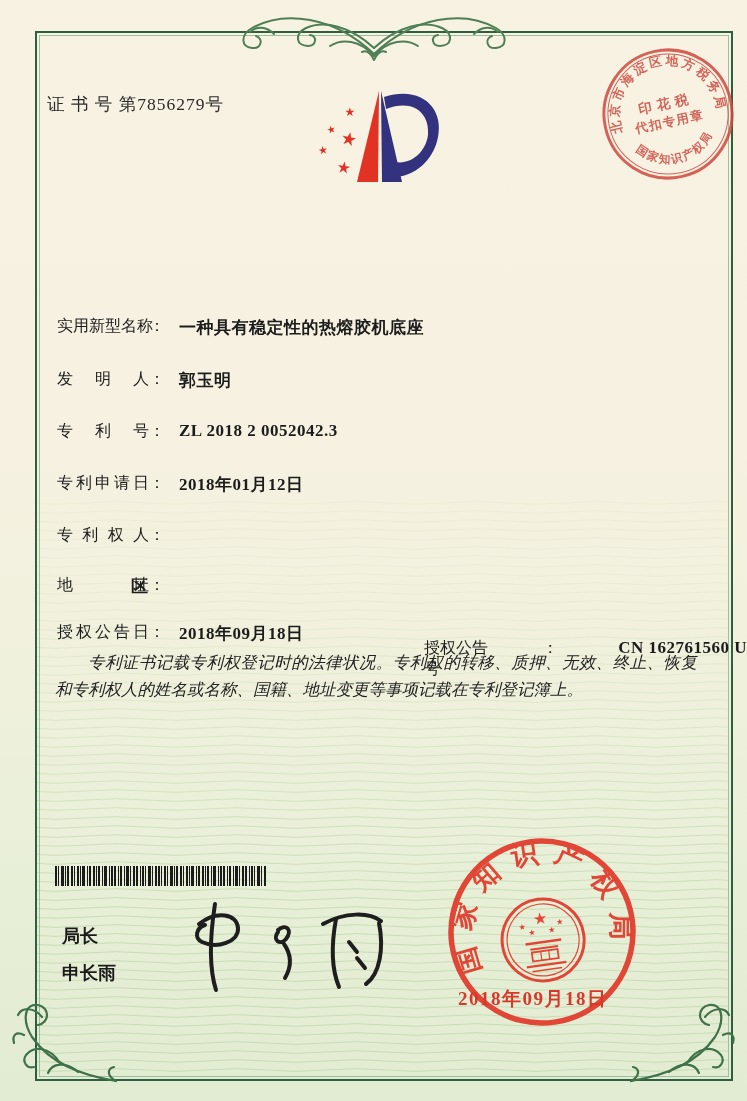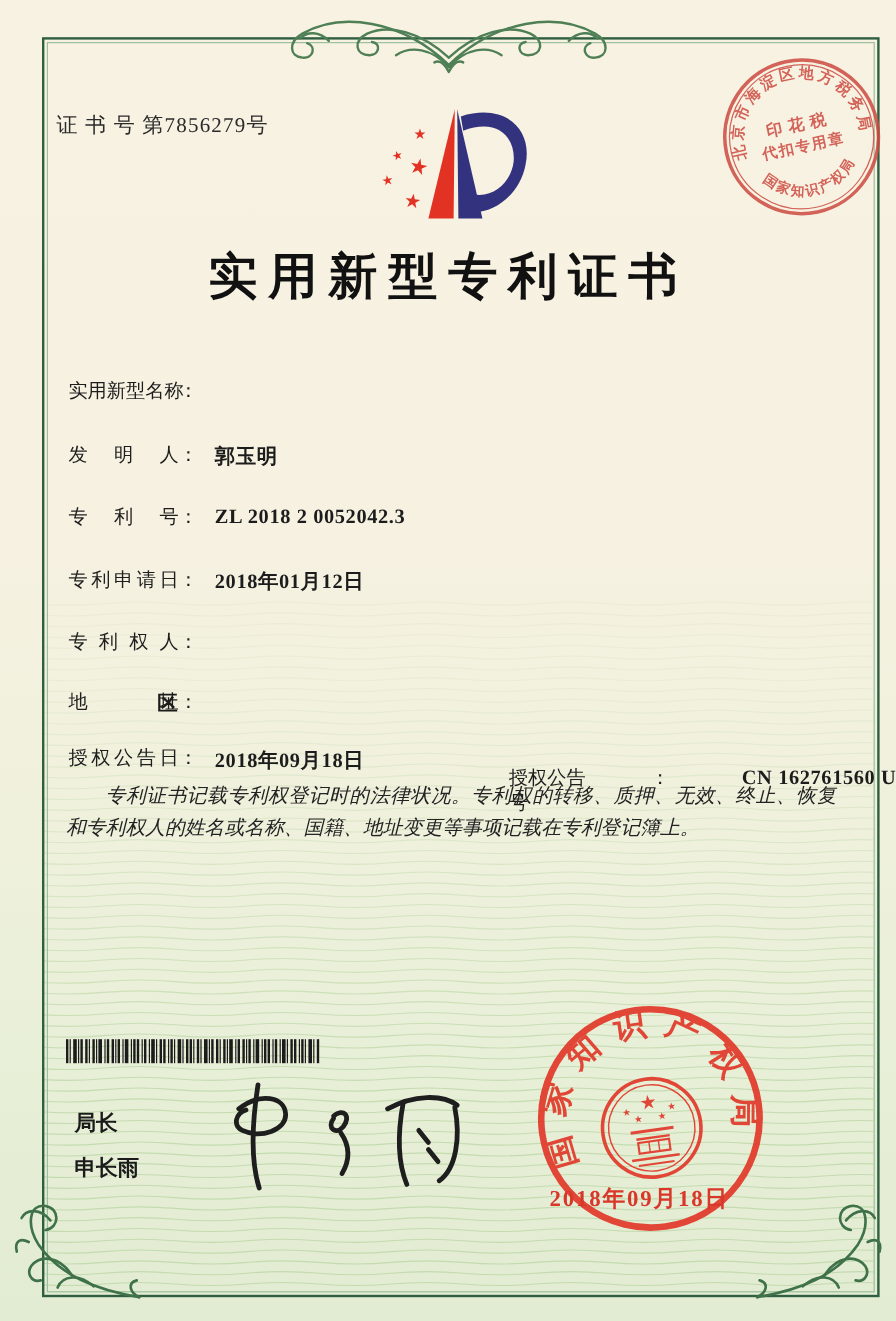--- a/index.html
+++ b/index.html
@@ -164,32 +164,32 @@
       <text x="60" y="31" font-size="12" fill="#e23224" text-anchor="middle">★</text>
       <text x="41" y="48" font-size="10" fill="#e23224" text-anchor="middle" transform="rotate(-15 41 44)">★</text>
       <text x="59" y="60" font-size="18" fill="#e23224" text-anchor="middle" transform="rotate(12 59 54)">★</text>
       <text x="33" y="69" font-size="11" fill="#e23224" text-anchor="middle" transform="rotate(-10 33 65)">★</text>
       <text x="54" y="88" font-size="16" fill="#e23224" text-anchor="middle" transform="rotate(8 54 82)">★</text>
       <path d="M89,6 L67,97 L88,97 Z" fill="#e23224"></path>
       <path d="M91,6 L92,97 L112,97 Z" fill="#32327e"></path>
       <path d="M94,12 C132,0 154,24 148,52 C143,79 118,95 101,91 L105,77 C122,80 136,66 138,50 C140,29 124,13 96,24 Z" fill="#32327e"></path>
     </svg>
 
-    <div class="title">实用新型专利证书</div>
 
     <div class="fieldrow" style="top:316px;">
       <span class="flabel">
           <span>实</span>
           <span>用</span>
           <span>新</span>
           <span>型</span>
           <span>名</span>
           <span>称</span>
         </span>
         <span class="fcolon">：</span>
+      <span class="fvalue">一种具有稳定性的热熔胶机底座</span>
     </div>
     <div class="fieldrow" style="top:369px;">
       <span class="flabel">
           <span>发</span>
           <span>明</span>
           <span>人</span>
         </span>
         <span class="fcolon">：</span>
       <span class="fvalue">郭玉明</span>
     </div>

